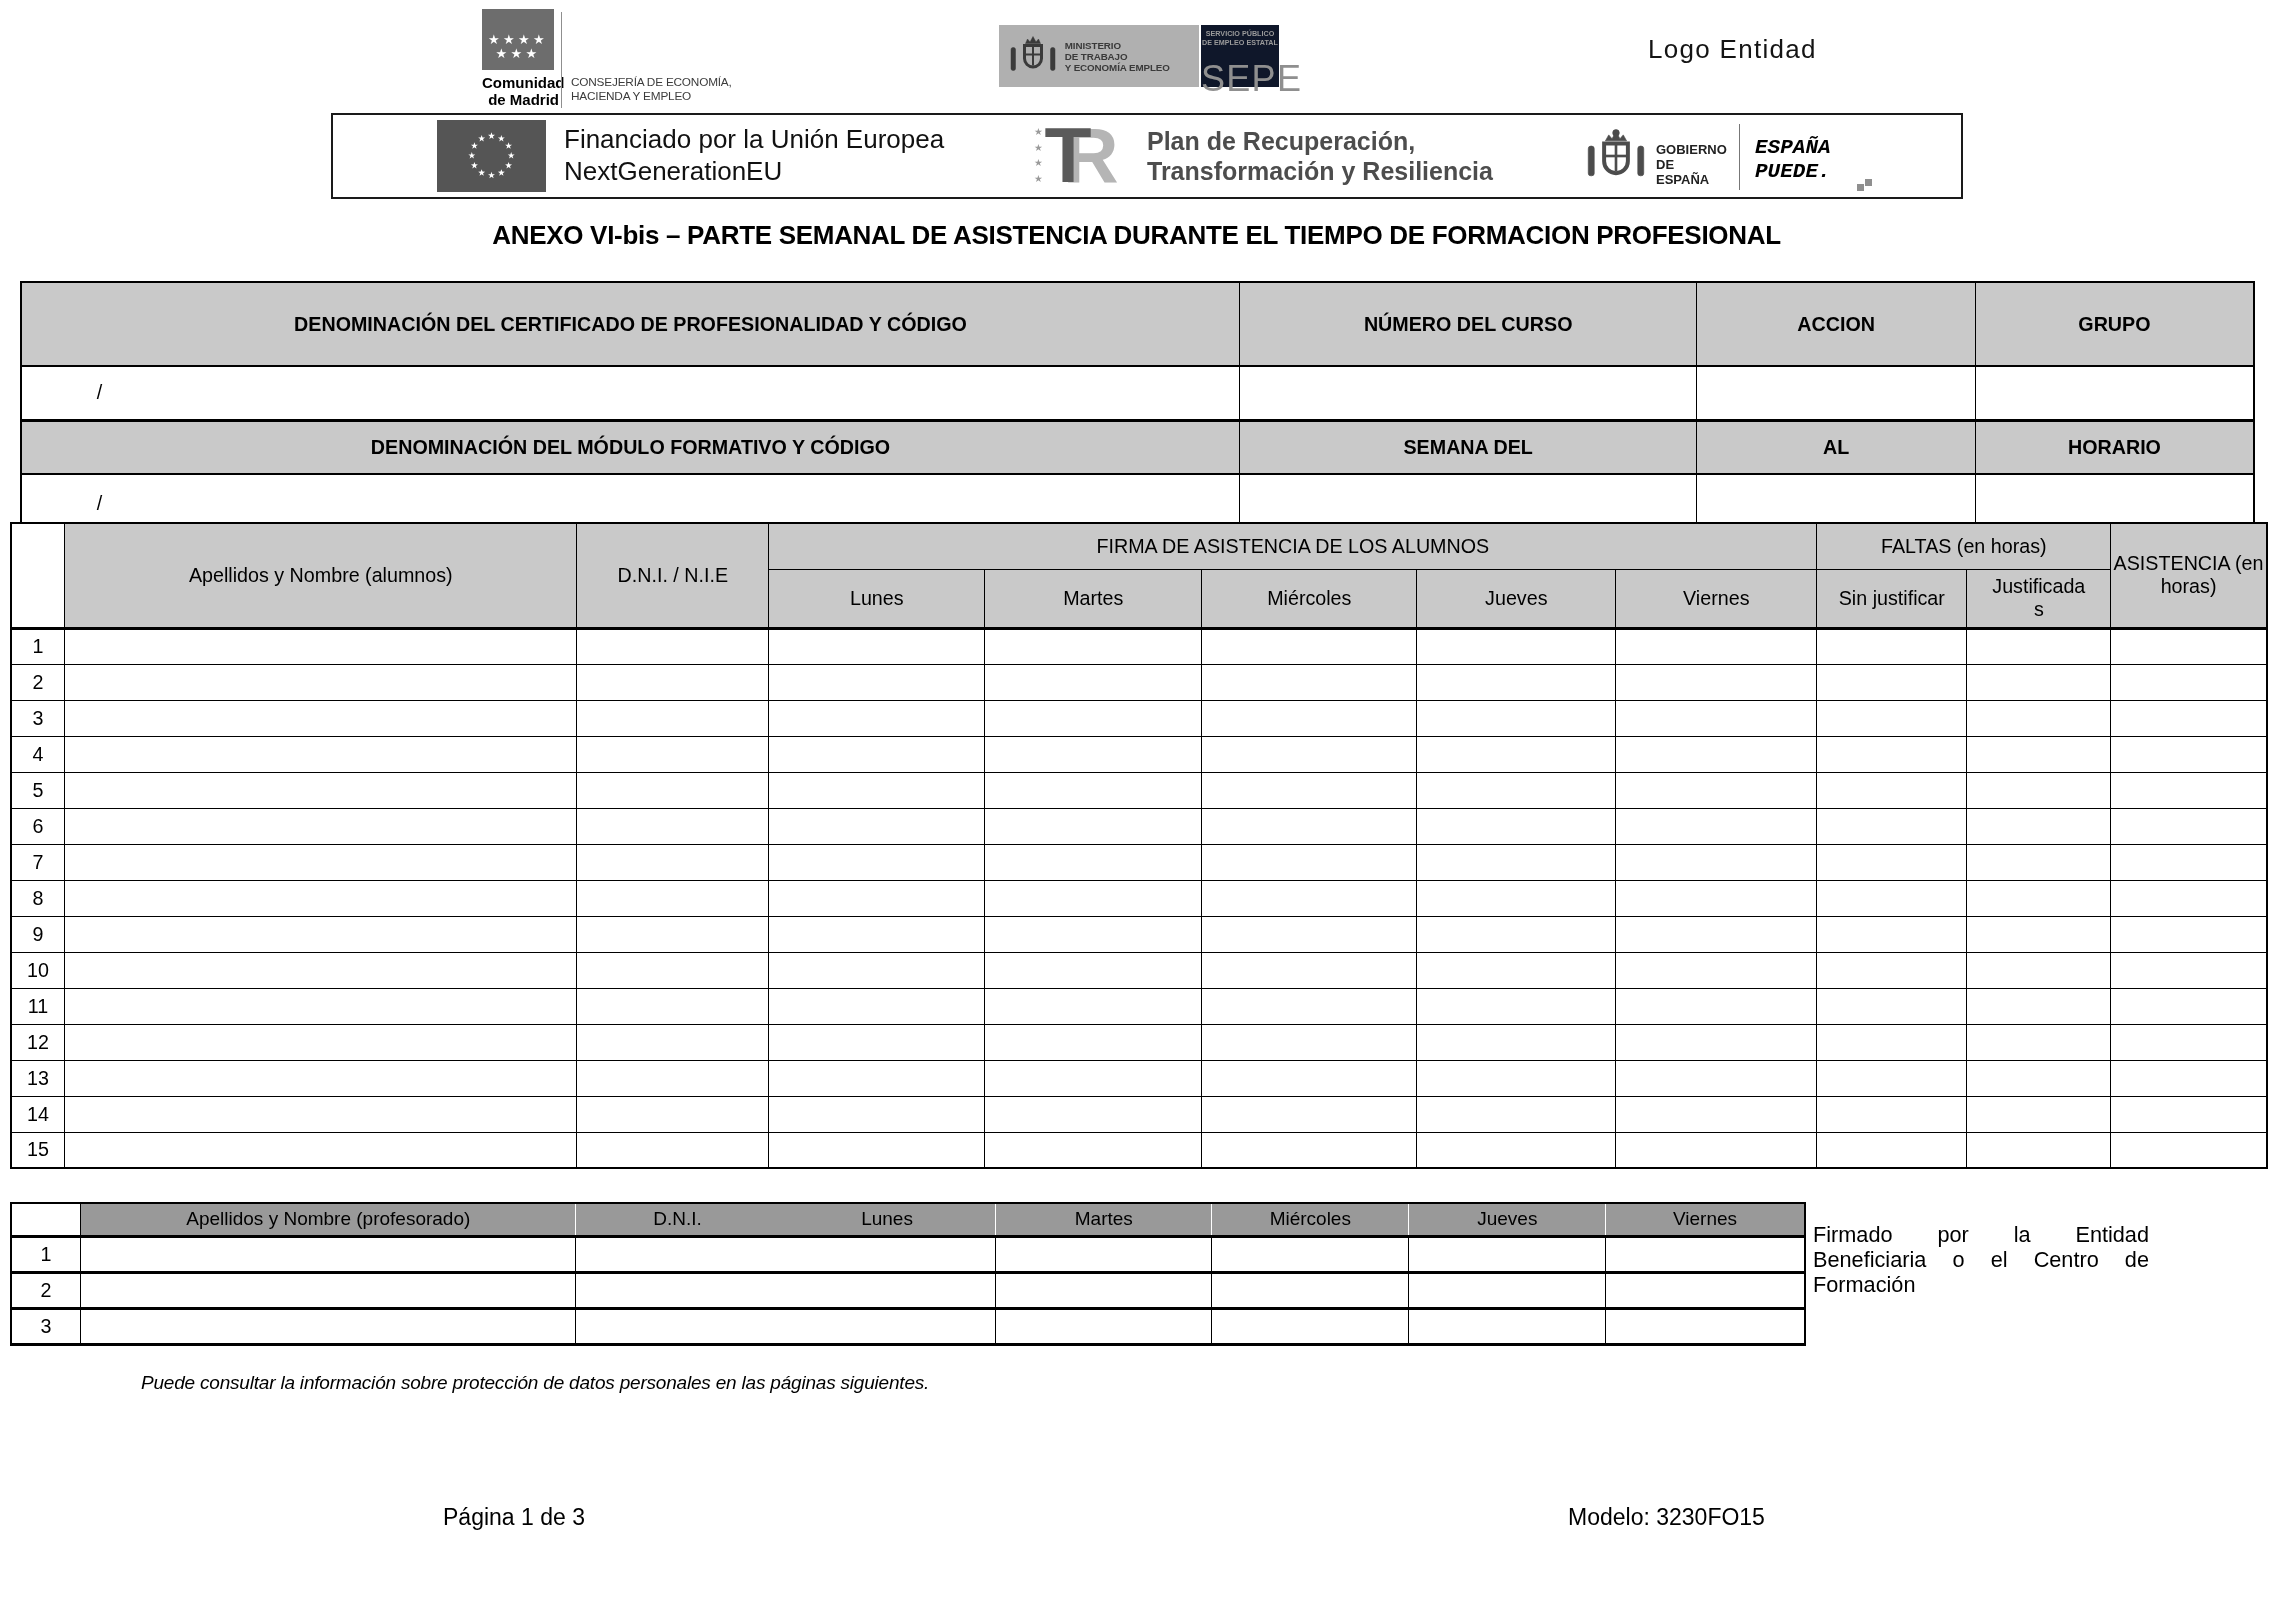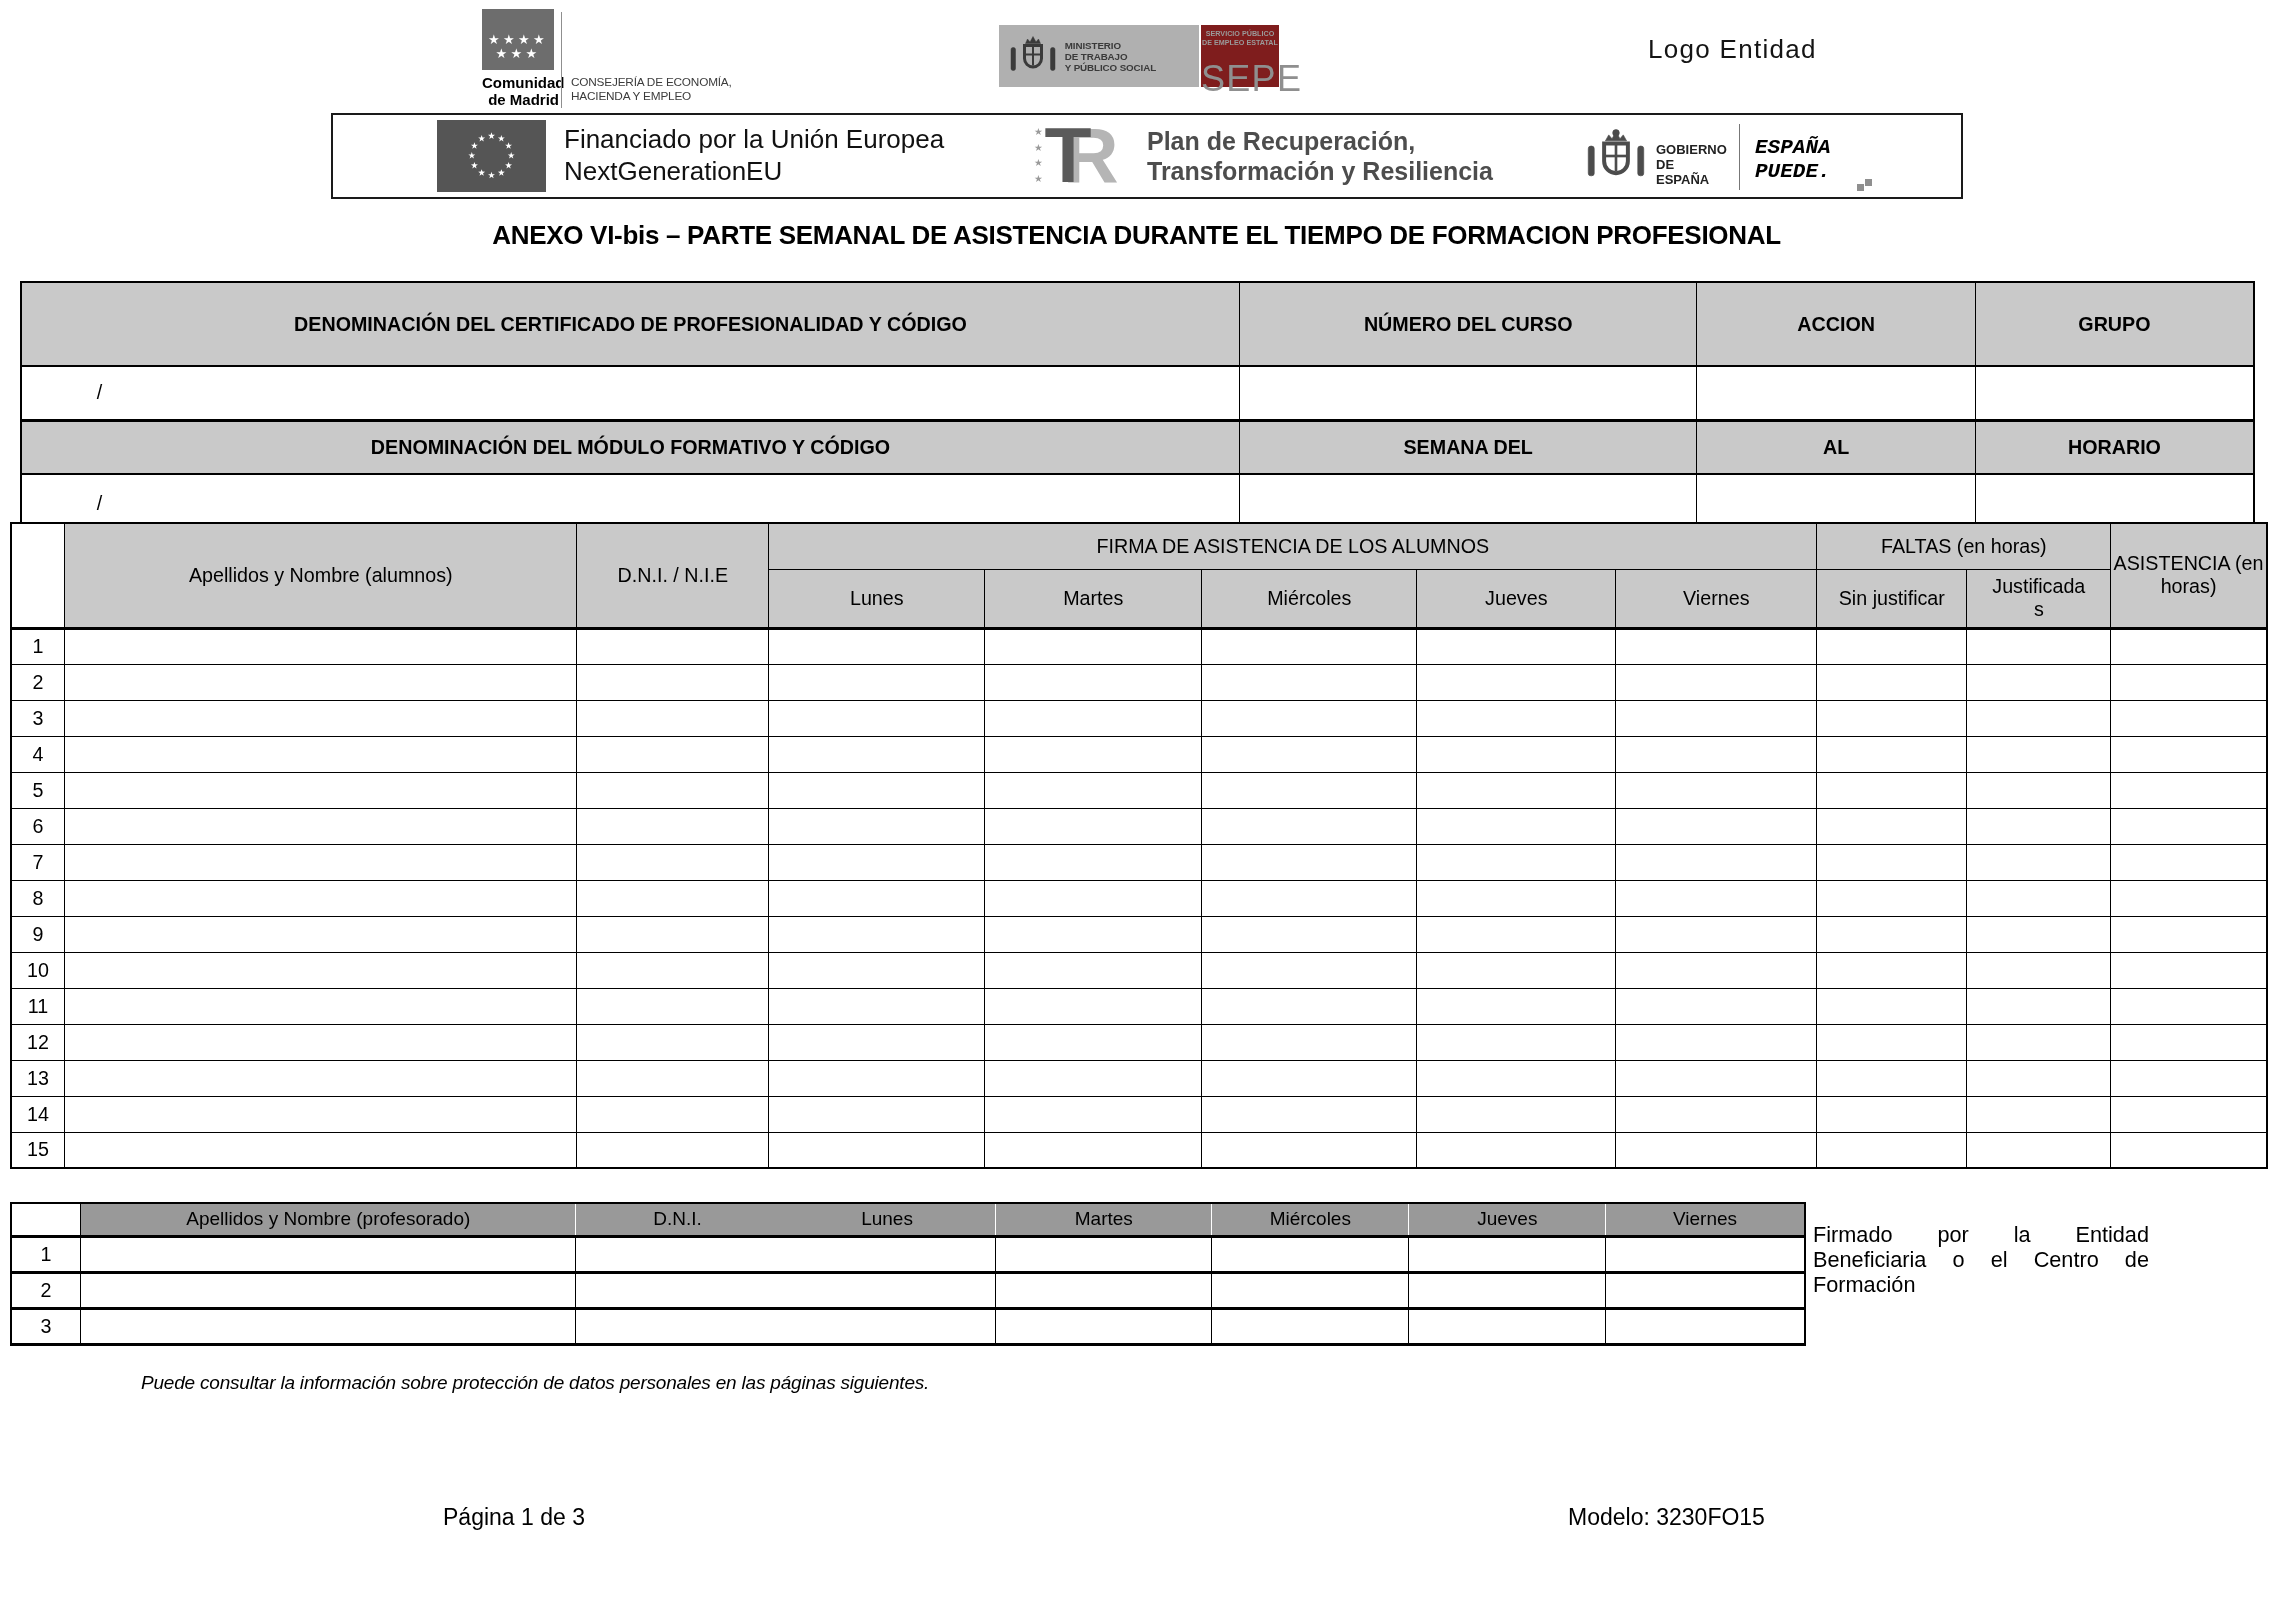--- a/index.html
+++ b/index.html
@@ -13,21 +13,21 @@
   .cm-stars-row { color:#fff; font-size:13px; line-height:14.4px; letter-spacing:3.3px; }
   .cm-stars-row.r1 { padding-top:23.6px; }
   .cm-region { width:77px; text-align:right; font-weight:bold; font-size:15px; line-height:16.4px; margin-top:5.2px; }
   .cm-divider { position:absolute; left:79px; top:2.6px; width:1.3px; height:96px; background:#8f8f8f; }
   .cm-dept { position:absolute; left:89px; top:67px; font-size:11.8px; line-height:13.8px; color:#3c3c3c; letter-spacing:-0.2px; }
 
   .min-logo { position:absolute; left:999px; top:25px; height:62px; display:flex; }
   .min-box { width:200px; height:62px; background:#b0b0b0; display:flex; align-items:center; padding-left:9.2px; }
   .min-crest { width:50px; height:50px; }
   .min-text { font-size:9.8px; line-height:11px; font-weight:bold; color:#3a3a3a; margin-left:6.6px; letter-spacing:-0.1px; }
-  .sepe-box { width:80px; height:62px; background:#7f1d1d; border-left:2px solid #fff; text-align:center; padding-top:5.2px; }
+  .sepe-box { width:80px; height:62px; background:#0f172a; border-left:2px solid #fff; text-align:center; padding-top:5.2px; }
   .sepe-small { font-size:7.2px; line-height:8.5px; color:#9a9a9a; font-weight:bold; }
   .sepe-big { font-size:36px; color:#8f8f8f; letter-spacing:1.3px; margin-top:11px; }
 
   .entity-logo { position:absolute; left:1648px; top:34px; font-size:26px; letter-spacing:1.3px; color:#141414; }
 
   
   .eu-banner { position:absolute; left:331px; top:113px; width:1632px; height:86px; border:2px solid #1a1a1a; background:#fff; }
   .eu-flag { position:absolute; left:104px; top:5.2px; width:109px; height:72px; background:#555555; }
   .eu-text { position:absolute; left:231px; top:9.2px; font-size:26px; line-height:31.5px; color:#111; }
   .tr-logo { position:absolute; left:701px; top:5.2px; width:98px; height:72px; }
@@ -126,21 +126,21 @@
           <rect x="85" y="28" width="9" height="46" rx="4"></rect>
           <path d="M35 20 l4 -9 5 6 6 -11 6 11 5 -6 4 9 z"></path>
           <path d="M33 24 h34 v26 a17 17 0 0 1 -34 0 z" fill="none" stroke-width="6"></path>
           <line x1="50" y1="24" x2="50" y2="64" stroke-width="4"></line>
           <line x1="33" y1="42" x2="67" y2="42" stroke-width="4"></line>
         </g>
       </svg>
       <div class="min-text">
         <div>MINISTERIO</div>
         <div>DE TRABAJO</div>
-        <div>Y PÚBLICO SOCIAL</div>
+        <div>Y ECONOMÍA EMPLEO</div>
       </div>
     </div>
     <div class="sepe-box">
       <div class="sepe-small">
         <div>SERVICIO PÚBLICO</div>
         <div>DE EMPLEO ESTATAL</div>
       </div>
       <div class="sepe-big">SEPE</div>
     </div>
   </div>

